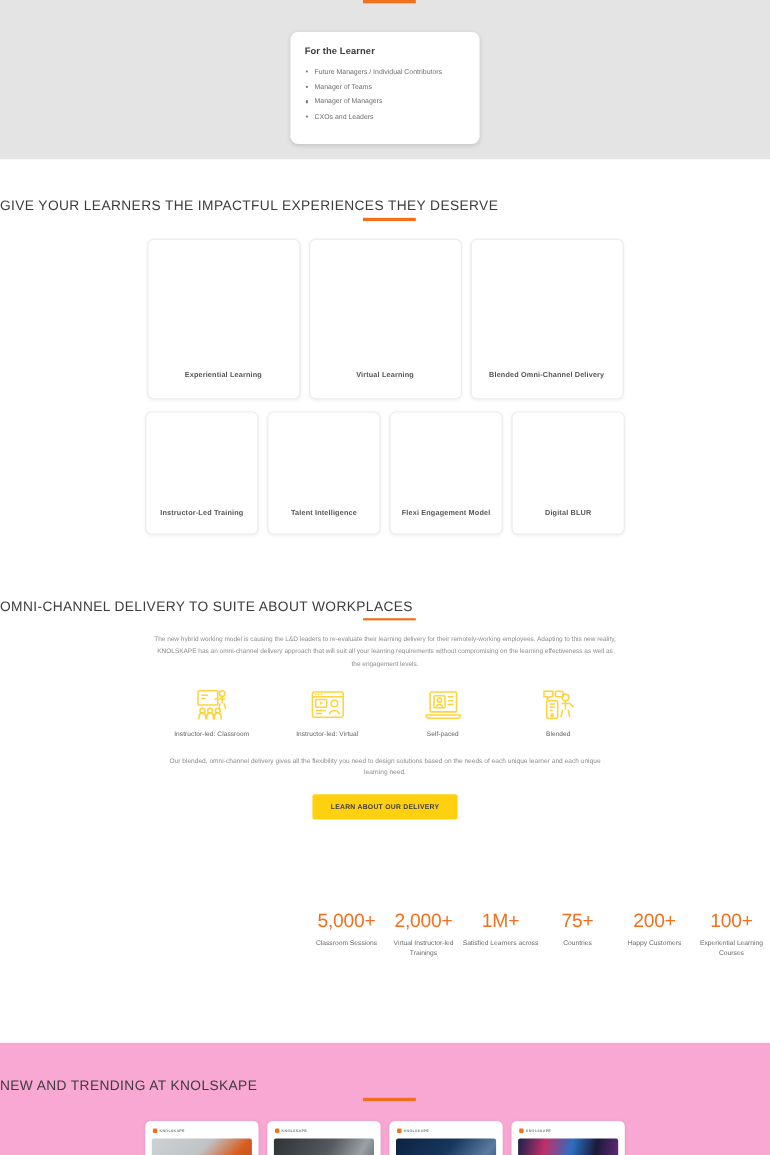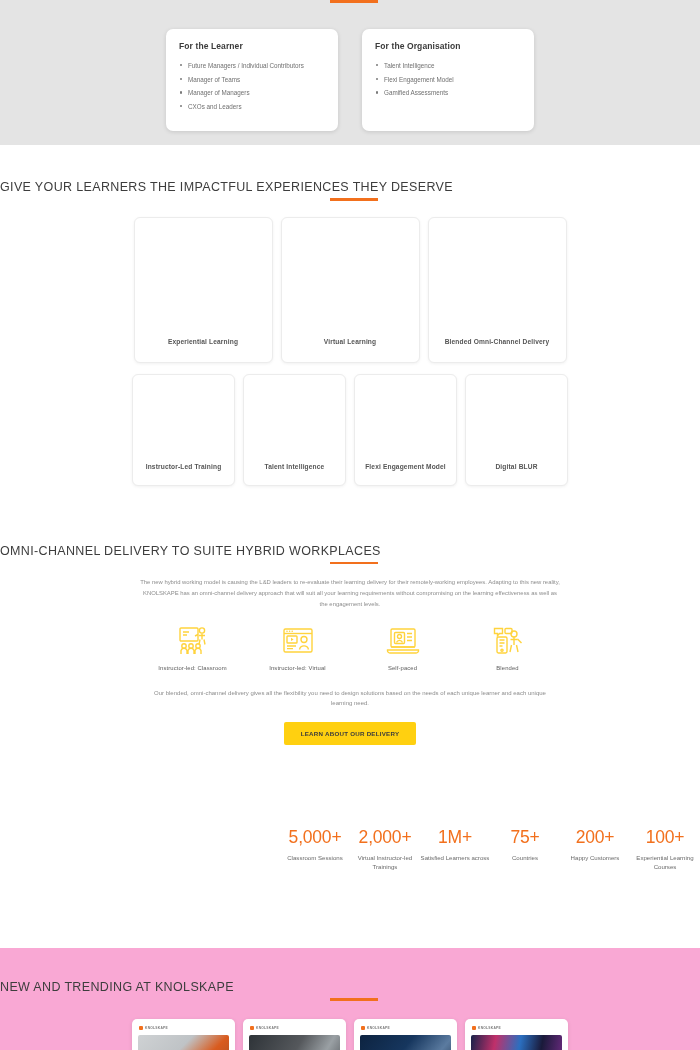--- a/index.html
+++ b/index.html
@@ -159,28 +159,20 @@
     <div class="persona-card">
       <div class="persona-title">For the Learner</div>
       <ul class="persona-list">
         <li>Future Managers / Individual Contributors</li>
         <li>Manager of Teams</li>
         <li>Manager of Managers</li>
         <li>CXOs and Leaders</li>
       </ul>
     </div>
 
-    <div class="persona-card">
-      <div class="persona-title">For the Organisation</div>
-      <ul class="persona-list">
-        <li>Talent Intelligence</li>
-        <li>Flexi Engagement Model</li>
-        <li>Gamified Assessments</li>
-      </ul>
-    </div>
 
   </div>
 </div>
 
 <div class="band-white" style="height:803px;">
 
   <div style="padding-top:35px;">
     <div class="sec-head">
       <span>GIVE YOUR LEARNERS THE IMPACTFUL EXPERIENCES THEY DESERVE</span>
       <span class="ul" style="margin-left:330px;"></span>
@@ -209,21 +201,21 @@
     <div class="xcard">
       <span>Flexi Engagement Model</span>
     </div>
     <div class="xcard">
       <span>Digital BLUR</span>
     </div>
   </div>
 
   <div class="omni">
     <div class="sec-head">
-      <span>OMNI-CHANNEL DELIVERY TO SUITE HYBRID WORKPLACES</span>
+      <span>OMNI-CHANNEL DELIVERY TO SUITE ABOUT WORKPLACES</span>
       <span class="ul" style="margin-left:330px;"></span>
     </div>
 
     <p class="omni-para">The new hybrid working model is causing the L&amp;D leaders to re-evaluate their learning delivery for their remotely-working employees. Adapting to this new reality, KNOLSKAPE has an omni-channel delivery approach that will suit all your learning requirements without compromising on the learning effectiveness as well as the engagement levels.</p>
 
     <div class="icon-row">
 
       <div class="icon-cell">
         <svg width="34" height="30" viewBox="0 0 34 30">
           <g fill="none" stroke="#ffd33d" stroke-width="1.4">

